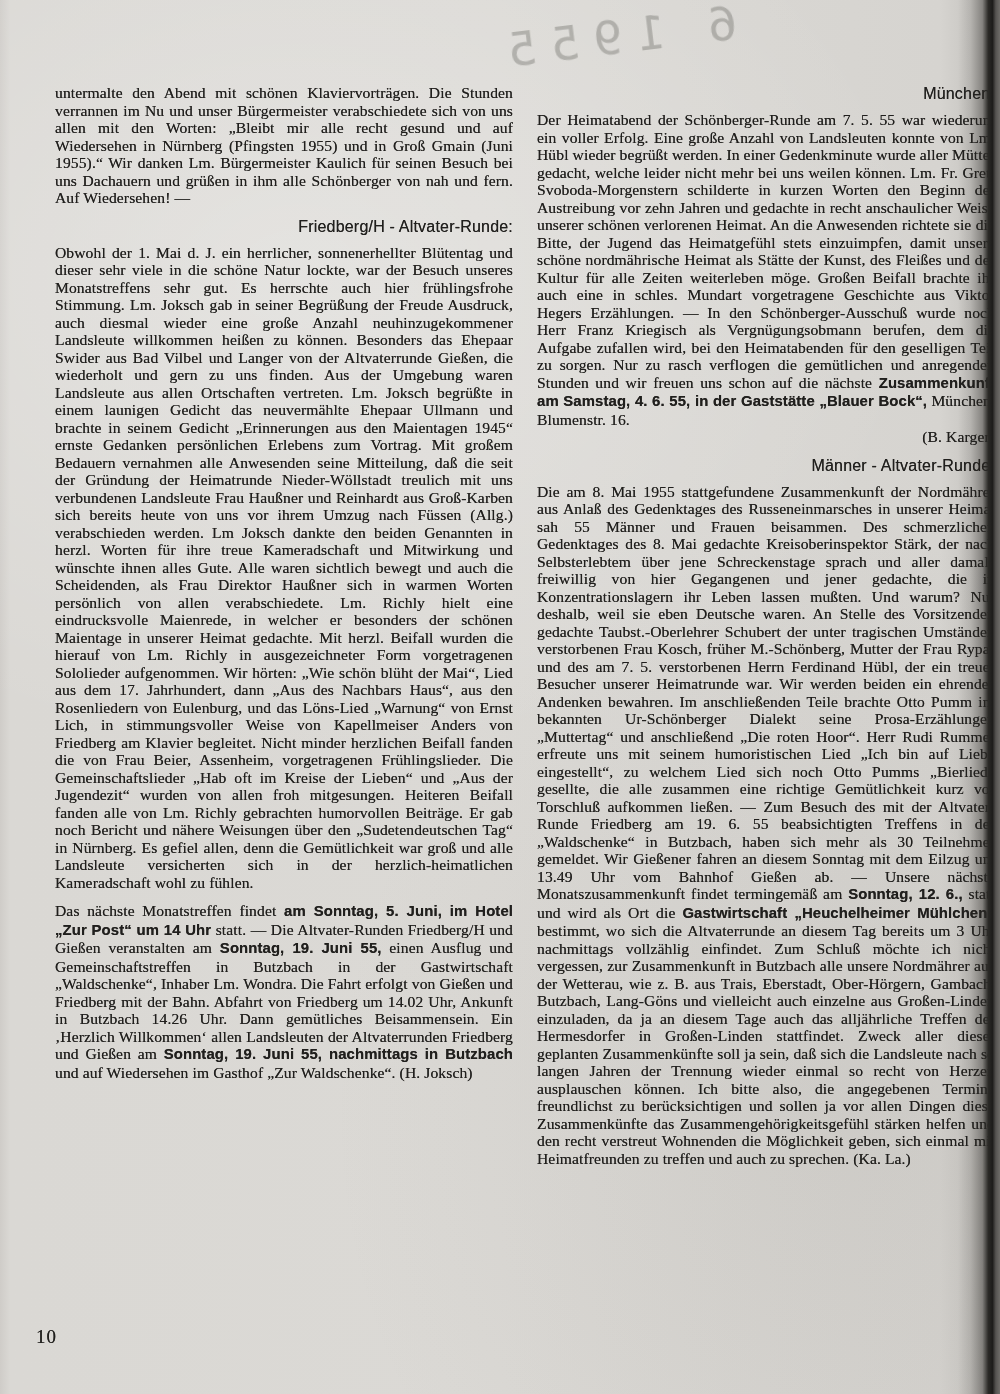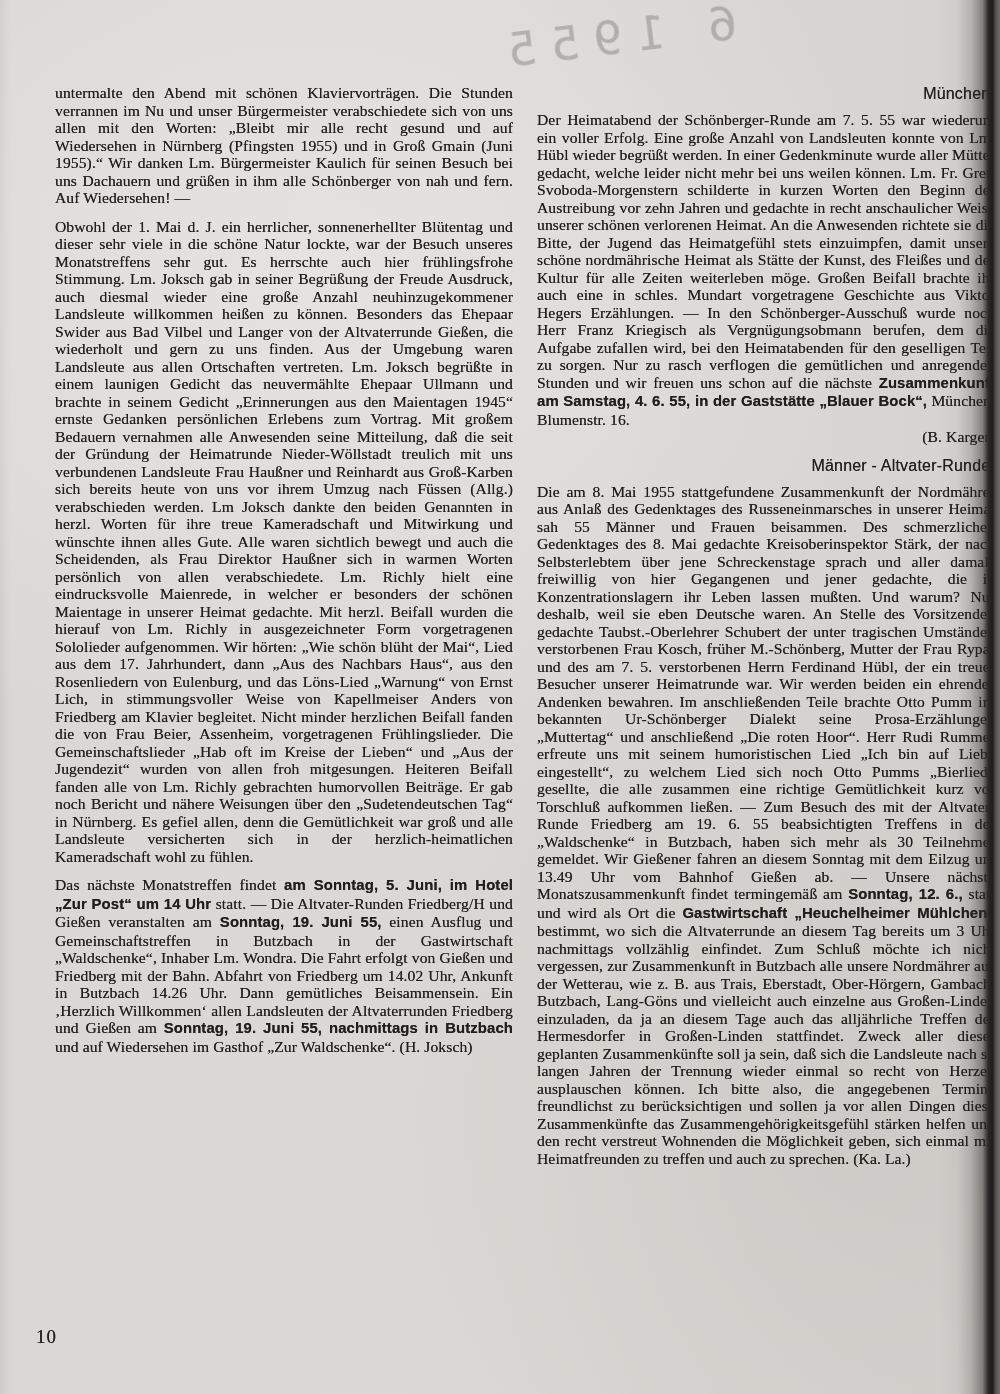--- a/index.html
+++ b/index.html
@@ -72,20 +72,21 @@
     text-align: center;
   }
 </style>
 </head>
 <body>
 
 <div class="page">
   <div class="handwriting">6 1955</div>
   <div class="col col-left">
       <p class="blk-para"><span class="run">untermalte den Abend mit schönen Klaviervorträgen. Die Stunden verrannen im Nu und unser Bürgermeister verabschiedete sich von uns allen mit den Worten: „Bleibt mir alle recht gesund und auf Wiedersehen in Nürnberg (Pfingsten 1955) und in Groß Gmain (Juni 1955).“ Wir danken Lm. Bürgermeister Kaulich für seinen Besuch bei uns Dachauern und grüßen in ihm alle Schönberger von nah und fern. Auf Wiedersehen! —</span></p>
+      <h3 class="blk-head"><span class="run">Friedberg/H - Altvater-Runde:</span></h3>
       <p class="blk-para"><span class="run">Obwohl der 1. Mai d. J. ein herrlicher, sonnenerhellter Blütentag und dieser sehr viele in die schöne Natur lockte, war der Besuch unseres Monatstreffens sehr gut. Es herrschte auch hier frühlingsfrohe Stimmung. Lm. Joksch gab in seiner Begrüßung der Freude Ausdruck, auch diesmal wieder eine große Anzahl neuhinzugekommener Landsleute willkommen heißen zu können. Besonders das Ehepaar Swider aus Bad Vilbel und Langer von der Altvaterrunde Gießen, die wiederholt und gern zu uns finden. Aus der Umgebung waren Landsleute aus allen Ortschaften vertreten. Lm. Joksch begrüßte in einem launigen Gedicht das neuvermählte Ehepaar Ullmann und brachte in seinem Gedicht „Erinnerungen aus den Maientagen 1945“ ernste Gedanken persönlichen Erlebens zum Vortrag. Mit großem Bedauern vernahmen alle Anwesenden seine Mitteilung, daß die seit der Gründung der Heimatrunde Nieder-Wöllstadt treulich mit uns verbundenen Landsleute Frau Haußner und Reinhardt aus Groß-Karben sich bereits heute von uns vor ihrem Umzug nach Füssen (Allg.) verabschieden werden. Lm Joksch dankte den beiden Genannten in herzl. Worten für ihre treue Kameradschaft und Mitwirkung und wünschte ihnen alles Gute. Alle waren sichtlich bewegt und auch die Scheidenden, als Frau Direktor Haußner sich in warmen Worten persönlich von allen verabschiedete. Lm. Richly hielt eine eindrucksvolle Maienrede, in welcher er besonders der schönen Maientage in unserer Heimat gedachte. Mit herzl. Beifall wurden die hierauf von Lm. Richly in ausgezeichneter Form vorgetragenen Sololieder aufgenommen. Wir hörten: „Wie schön blüht der Mai“, Lied aus dem 17. Jahrhundert, dann „Aus des Nachbars Haus“, aus den Rosenliedern von Eulenburg, und das Löns-Lied „Warnung“ von Ernst Lich, in stimmungsvoller Weise von Kapellmeiser Anders von Friedberg am Klavier begleitet. Nicht minder herzlichen Beifall fanden die von Frau Beier, Assenheim, vorgetragenen Frühlingslieder. Die Gemeinschaftslieder „Hab oft im Kreise der Lieben“ und „Aus der Jugendezit“ wurden von allen froh mitgesungen. Heiteren Beifall fanden alle von Lm. Richly gebrachten humorvollen Beiträge. Er gab noch Bericht und nähere Weisungen über den „Sudetendeutschen Tag“ in Nürnberg. Es gefiel allen, denn die Gemütlichkeit war groß und alle Landsleute versicherten sich in der herzlich-heimatlichen Kameradschaft wohl zu fühlen.</span></p>
       <p class="blk-para"><span class="run">Das nächste Monatstreffen findet </span><span class="run bold">am Sonntag, 5. Juni, im Hotel „Zur Post“ um 14 Uhr</span><span class="run"> statt. — Die Altvater-Runden Friedberg/H und Gießen veranstalten am </span><span class="run bold">Sonntag, 19. Juni 55,</span><span class="run"> einen Ausflug und Gemeinschaftstreffen in Butzbach in der Gastwirtschaft „Waldschenke“, Inhaber Lm. Wondra. Die Fahrt erfolgt von Gießen und Friedberg mit der Bahn. Abfahrt von Friedberg um 14.02 Uhr, Ankunft in Butzbach 14.26 Uhr. Dann gemütliches Beisammensein. Ein ‚Herzlich Willkommen‘ allen Landsleuten der Altvaterrunden Friedberg und Gießen am </span><span class="run bold">Sonntag, 19. Juni 55, nachmittags in Butzbach</span><span class="run"> und auf Wiedersehen im Gasthof „Zur Waldschenke“. (H. Joksch)</span></p>
     </div>
   <div class="col col-right">
       <h3 class="blk-head"><span class="run">München:</span></h3>
       <p class="blk-para-tight"><span class="run">Der Heimatabend der Schönberger-Runde am 7. 5. 55 war wiederum ein voller Erfolg. Eine große Anzahl von Landsleuten konnte von Lm. Hübl wieder begrüßt werden. In einer Gedenkminute wurde aller Mütter gedacht, welche leider nicht mehr bei uns weilen können. Lm. Fr. Gretl Svoboda-Morgenstern schilderte in kurzen Worten den Beginn der Austreibung vor zehn Jahren und gedachte in recht anschaulicher Weise unserer schönen verlorenen Heimat. An die Anwesenden richtete sie die Bitte, der Jugend das Heimatgefühl stets einzuimpfen, damit unsere schöne nordmährische Heimat als Stätte der Kunst, des Fleißes und der Kultur für alle Zeiten weiterleben möge. Großen Beifall brachte ihr auch eine in schles. Mundart vorgetragene Geschichte aus Viktor Hegers Erzählungen. — In den Schönberger-Ausschuß wurde noch Herr Franz Kriegisch als Vergnügungsobmann berufen, dem die Aufgabe zufallen wird, bei den Heimatabenden für den geselligen Teil zu sorgen. Nur zu rasch verflogen die gemütlichen und anregenden Stunden und wir freuen uns schon auf die nächste </span><span class="run bold">Zusammenkunft am Samstag, 4. 6. 55, in der Gaststätte „Blauer Bock“,</span><span class="run"> München, Blumenstr. 16.</span></p>
       <p class="blk-right"><span class="run">(B. Karger)</span></p>
       <h3 class="blk-head"><span class="run">Männer - Altvater-Runde:</span></h3>
       <p class="blk-para"><span class="run">Die am 8. Mai 1955 stattgefundene Zusammenkunft der Nordmährer aus Anlaß des Gedenktages des Russeneinmarsches in unserer Heimat sah 55 Männer und Frauen beisammen. Des schmerzlichen Gedenktages des 8. Mai gedachte Kreisoberinspektor Stärk, der nach Selbsterlebtem über jene Schreckenstage sprach und aller damals freiwillig von hier Gegangenen und jener gedachte, die in Konzentrationslagern ihr Leben lassen mußten. Und warum? Nur deshalb, weil sie eben Deutsche waren. An Stelle des Vorsitzenden gedachte Taubst.-Oberlehrer Schubert der unter tragischen Umständen verstorbenen Frau Kosch, früher M.-Schönberg, Mutter der Frau Rypar und des am 7. 5. verstorbenen Herrn Ferdinand Hübl, der ein treuer Besucher unserer Heimatrunde war. Wir werden beiden ein ehrendes Andenken bewahren. Im anschließenden Teile brachte Otto Pumm im bekannten Ur-Schönberger Dialekt seine Prosa-Erzählungen „Muttertag“ und anschließend „Die roten Hoor“. Herr Rudi Rummer erfreute uns mit seinem humoristischen Lied „Ich bin auf Liebe eingestellt“, zu welchem Lied sich noch Otto Pumms „Bierlied“ gesellte, die alle zusammen eine richtige Gemütlichkeit kurz vor Torschluß aufkommen ließen. — Zum Besuch des mit der Altvater-Runde Friedberg am 19. 6. 55 beabsichtigten Treffens in der „Waldschenke“ in Butzbach, haben sich mehr als 30 Teilnehmer gemeldet. Wir Gießener fahren an diesem Sonntag mit dem Eilzug um 13.49 Uhr vom Bahnhof Gießen ab. — Unsere nächste Monatszusammenkunft findet termingemäß am </span><span class="run bold">Sonntag, 12. 6.,</span><span class="run"> statt und wird als Ort die </span><span class="run bold">Gastwirtschaft „Heuchelheimer Mühlchen“</span><span class="run"> bestimmt, wo sich die Altvaterrunde an diesem Tag bereits um 3 Uhr nachmittags vollzählig einfindet. Zum Schluß möchte ich nicht vergessen, zur Zusammenkunft in Butzbach alle unsere Nordmährer aus der Wetterau, wie z. B. aus Trais, Eberstadt, Ober-Hörgern, Gambach, Butzbach, Lang-Göns und vielleicht auch einzelne aus Großen-Linden einzuladen, da ja an diesem Tage auch das alljährliche Treffen der Hermesdorfer in Großen-Linden stattfindet. Zweck aller dieser geplanten Zusammenkünfte soll ja sein, daß sich die Landsleute nach so langen Jahren der Trennung wieder einmal so recht von Herzen ausplauschen können. Ich bitte also, die angegebenen Termine freundlichst zu berücksichtigen und sollen ja vor allen Dingen diese Zusammenkünfte das Zusammengehörigkeitsgefühl stärken helfen und den recht verstreut Wohnenden die Möglichkeit geben, sich einmal mit Heimatfreunden zu treffen und auch zu sprechen. (Ka. La.)</span></p>
     </div>

